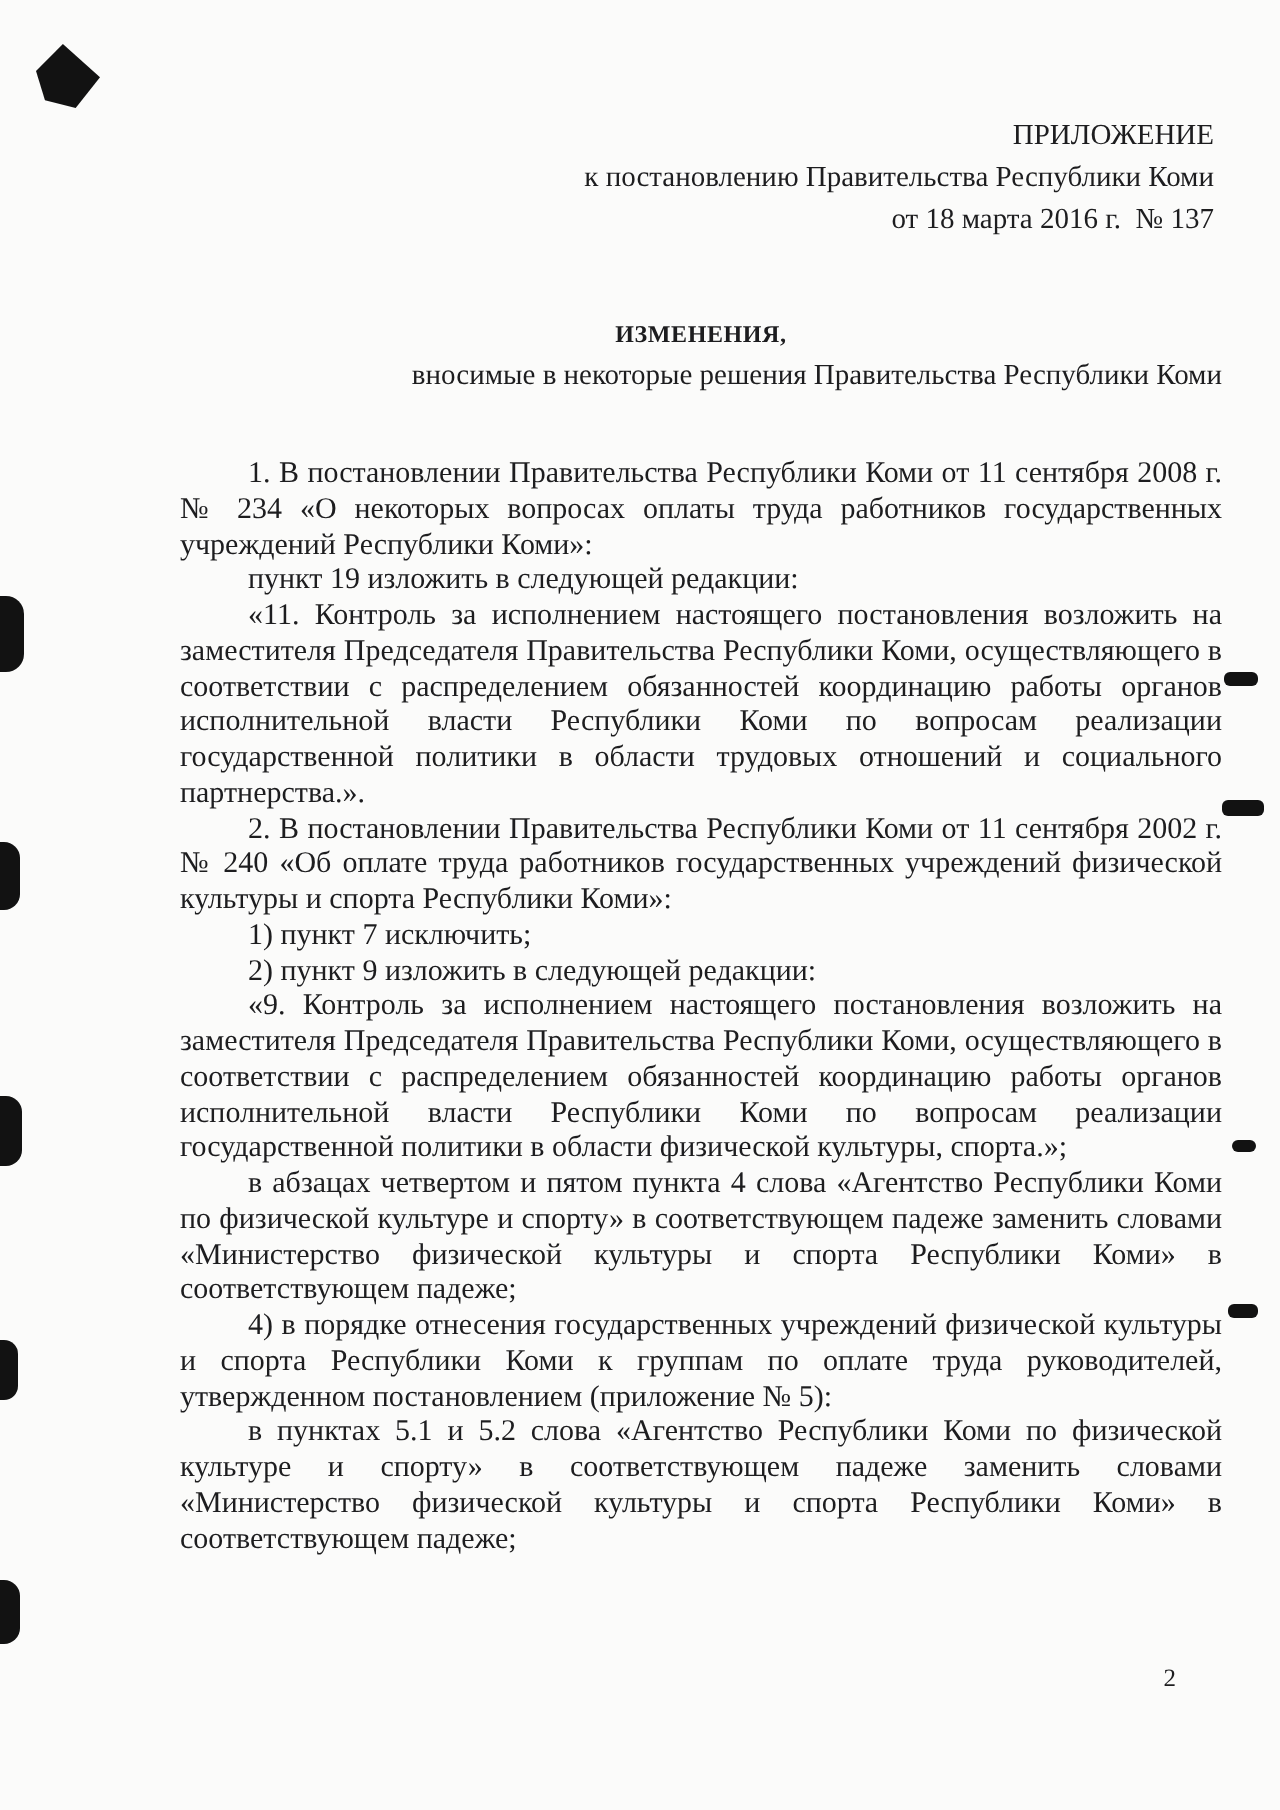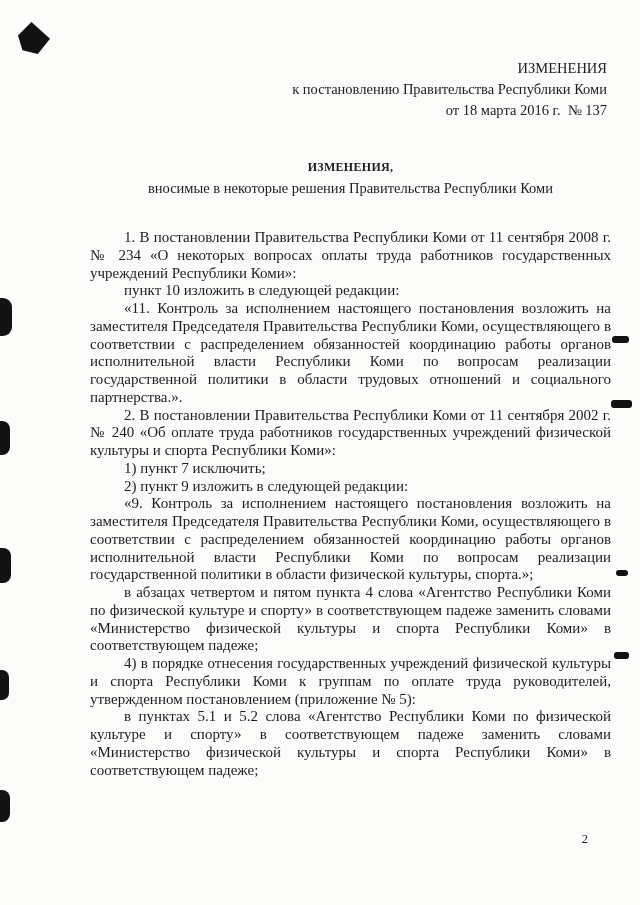--- a/index.html
+++ b/index.html
@@ -32,20 +32,21 @@
     text-align: center;
   }
   .title-main {
     font-weight: bold;
     font-size: 12px;
     letter-spacing: 0.3px;
   }
   .title-sub {
     font-size: 14.5px;
     margin-top: 5px;
+    text-align: right;
   }
   .body-text {
     position: absolute;
     top: 229px;
     left: 90px;
     width: 521px;
     font-size: 15px;
     line-height: 17.75px;
     text-align: justify;
     hyphens: auto;
@@ -90,33 +91,33 @@
   <div class="artifact artifact-left-2"></div>
   <div class="artifact artifact-left-3"></div>
   <div class="artifact artifact-left-4"></div>
   <div class="artifact artifact-left-5"></div>
   <div class="artifact artifact-right-1"></div>
   <div class="artifact artifact-right-2"></div>
   <div class="artifact artifact-right-3"></div>
   <div class="artifact artifact-right-4"></div>
 
   <div class="header-block">
-    <div>ИЗМЕНЕНИЯ</div>
+    <div>ПРИЛОЖЕНИЕ</div>
     <div>к постановлению Правительства Республики Коми</div>
     <div>от 18 марта 2016 г.&nbsp; № 137</div>
   </div>
 
   <div class="title-block">
     <div class="title-main">ИЗМЕНЕНИЯ,</div>
     <div class="title-sub">вносимые в некоторые решения Правительства Республики Коми</div>
   </div>
 
   <div class="body-text">
     <p>1. В постановлении Правительства Республики Коми от 11 сентября 2008 г. № 234 «О некоторых вопросах оплаты труда работников государственных учреждений Республики Коми»:</p>
-    <p>пункт 10 изложить в следующей редакции:</p>
+    <p>пункт 19 изложить в следующей редакции:</p>
     <p>«11. Контроль за исполнением настоящего постановления возложить на заместителя Председателя Правительства Республики Коми, осуществляющего в соответствии с распределением обязанностей координацию работы органов исполнительной власти Республики Коми по вопросам реализации государственной политики в области трудовых отношений  и социального партнерства.».</p>
     <p>2. В постановлении Правительства Республики Коми от 11 сентября 2002 г. № 240 «Об оплате труда работников государственных учреждений физической культуры и спорта Республики Коми»:</p>
     <p>1) пункт 7 исключить;</p>
     <p>2) пункт 9 изложить в следующей редакции:</p>
     <p>«9. Контроль за исполнением настоящего постановления возложить на заместителя Председателя Правительства Республики Коми, осуществляющего в соответствии с распределением обязанностей координацию работы органов исполнительной власти Республики Коми по вопросам реализации государственной политики в области физической культуры, спорта.»;</p>
     <p>в абзацах четвертом и пятом пункта 4 слова «Агентство Республики Коми по физической культуре и спорту» в соответствующем падеже заменить словами «Министерство физической культуры и спорта Республики Коми» в соответствующем падеже;</p>
     <p>4) в порядке отнесения государственных учреждений физической культуры и спорта Республики Коми к группам по оплате труда руководителей, утвержденном постановлением (приложение № 5):</p>
     <p>в пунктах 5.1 и 5.2 слова «Агентство Республики Коми по физической культуре и спорту» в соответствующем падеже заменить словами «Министерство физической культуры и спорта Республики Коми» в соответствующем падеже;</p>
   </div>
 

